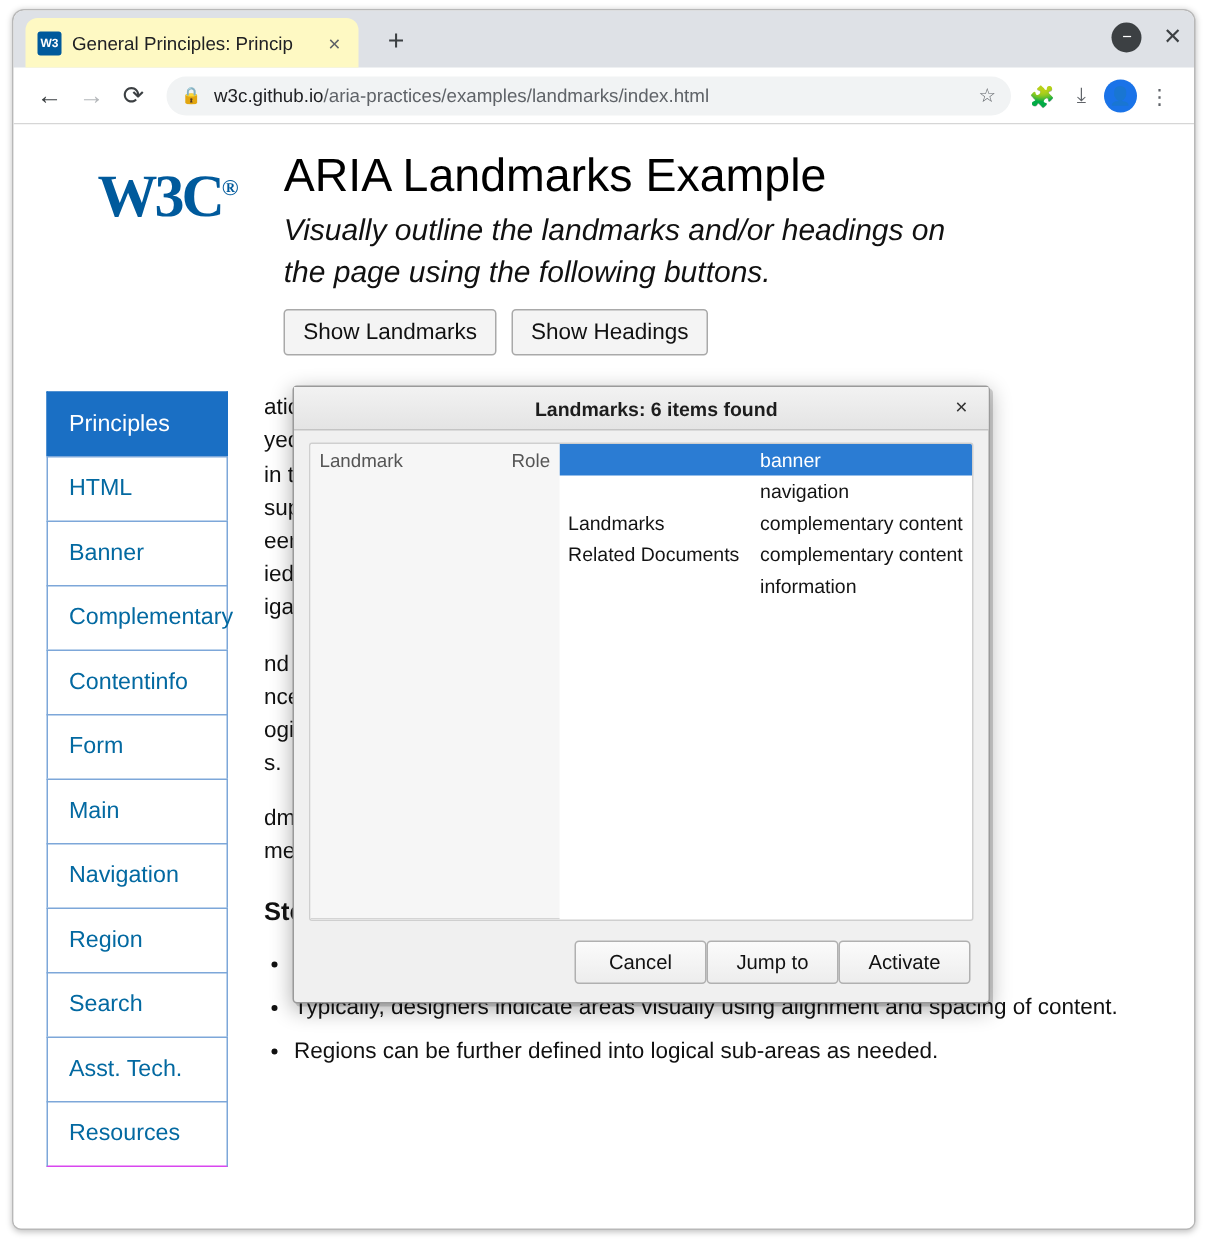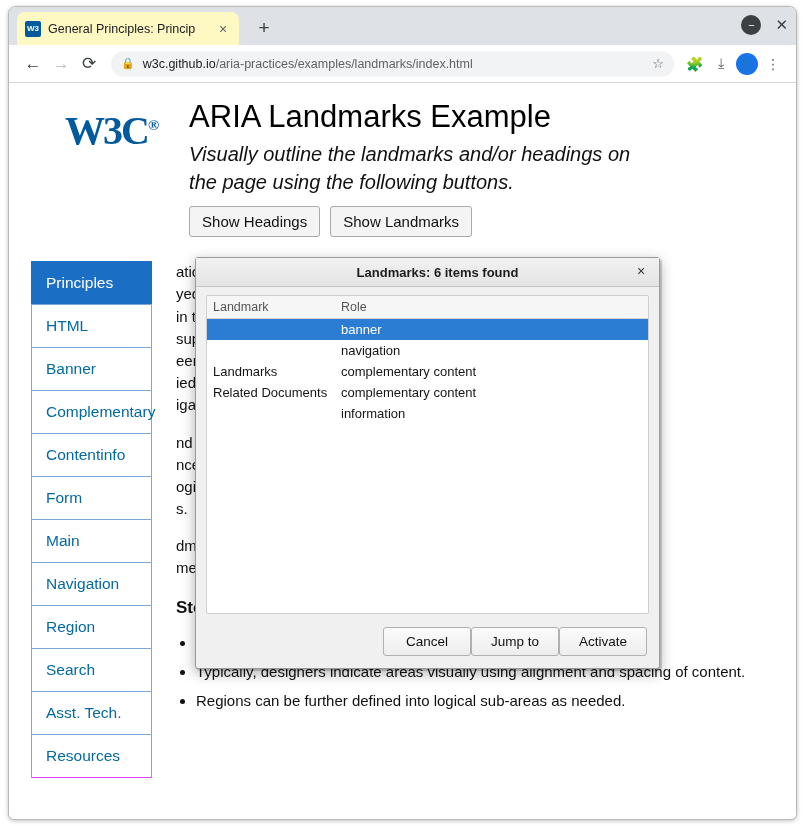--- a/index.html
+++ b/index.html
@@ -303,21 +303,21 @@
     cursor: pointer;
   }
   .dialog-body {
     flex: 1;
     background: #ffffff;
     margin: 8px 10px 0 10px;
     border: 1px solid #cfcfcf;
     border-radius: 2px;
     overflow: hidden;
     display: flex;
-    flex-direction: column;
+    flex-direction: row;
   }
   .table-head {
     display: flex;
     background: #f6f6f6;
     border-bottom: 1px solid #d4d4d4;
     padding: 4px 0;
     flex: none;
   }
   .th {
     font-size: 12.5px;
@@ -399,22 +399,22 @@
     <div class="page">
 
       <div class="page-header">
         <div class="w3c-logo">
           <span>W3C</span><sup>®</sup>
         </div>
         <div class="header-main">
           <h1 class="title">ARIA Landmarks Example</h1>
           <p class="subtitle">Visually outline the landmarks and/or headings on the page using the following buttons.</p>
           <div class="btn-row">
+            <button class="outline-btn">Show Landmarks</button>
             <button class="outline-btn">Show Headings</button>
-            <button class="outline-btn">Show Landmarks</button>
           </div>
         </div>
       </div>
 
       <div class="body-cols">
         <nav class="side-nav">
           <div class="nav-item active">Principles</div>
           <div class="nav-item">HTML</div>
           <div class="nav-item">Banner</div>
           <div class="nav-item">Complementary</div>

